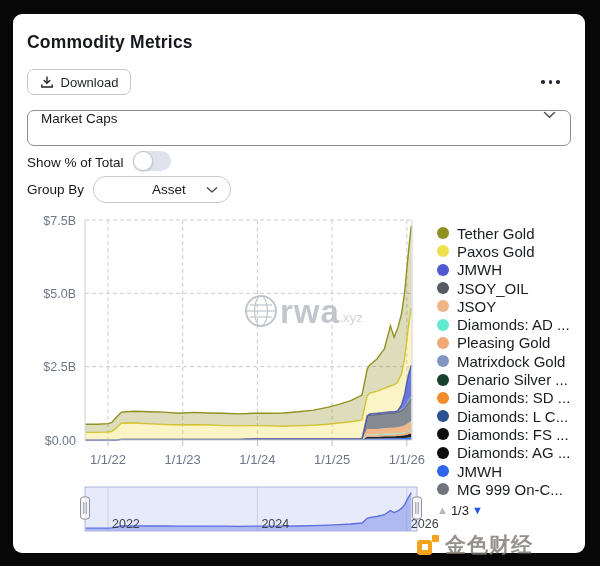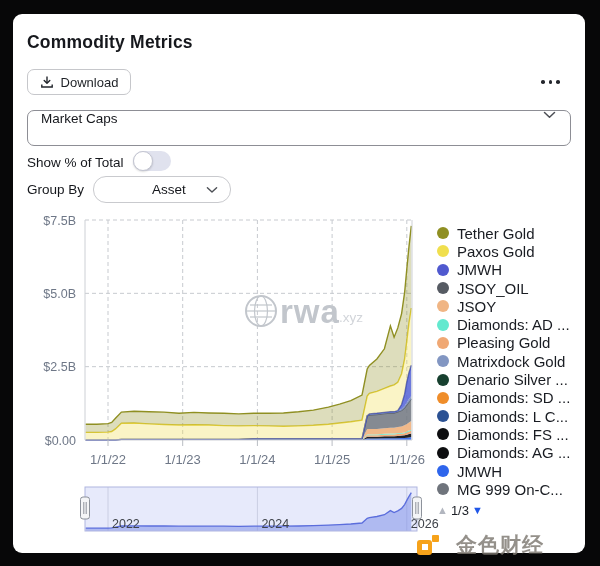--- a/index.html
+++ b/index.html
@@ -25,21 +25,21 @@
   .sel-group .chev { position:absolute; right:12px; }
   .legend { left:424px; top:210px; width:148px; height:277px; overflow:hidden; }
   .lrow { height:18.3px; display:flex; align-items:center; cursor:pointer; }
   .ldot { width:12px; height:12px; border-radius:50%; flex:0 0 12px; margin-right:8px; }
   .llab { font-size:15px; color:#191c22; white-space:nowrap; }
   .pager { left:424px; top:487px; height:18px; display:flex; align-items:center; gap:3px; }
   .pg-up { font-size:11px; color:#b2b6bf; cursor:pointer; }
   .pg-num { font-size:13px; color:#1c1f26; }
   .pg-down { font-size:11px; color:#1f56e8; cursor:pointer; }
   svg text { font-family:"Liberation Sans", sans-serif; }
-  .badge { left:417px; top:531px; display:flex; align-items:center; gap:16px; z-index:9;justify-content:space-between; }
+  .badge { left:417px; top:531px; display:flex; align-items:center; gap:5px; z-index:9;justify-content:space-between; }
   .badge-logo { width:23px; height:23px; position:relative; }
   .badge-logo .b1 { position:absolute; left:0; bottom:2px; width:15px; height:15px; background:#f6a21a; border-radius:3px; }
   .badge-logo .b2 { position:absolute; left:5px; bottom:7px; width:6px; height:6px; background:#fff; }
   .badge-logo .b3 { position:absolute; right:1px; top:1px; width:7px; height:7px; background:#f6a21a; border-radius:1px; }
   .badge-text { font-size:21px; font-weight:700; color:rgba(125,120,112,0.82); letter-spacing:1px; }
 </style>
 </head>
 <body>
 
 <div class="card">

